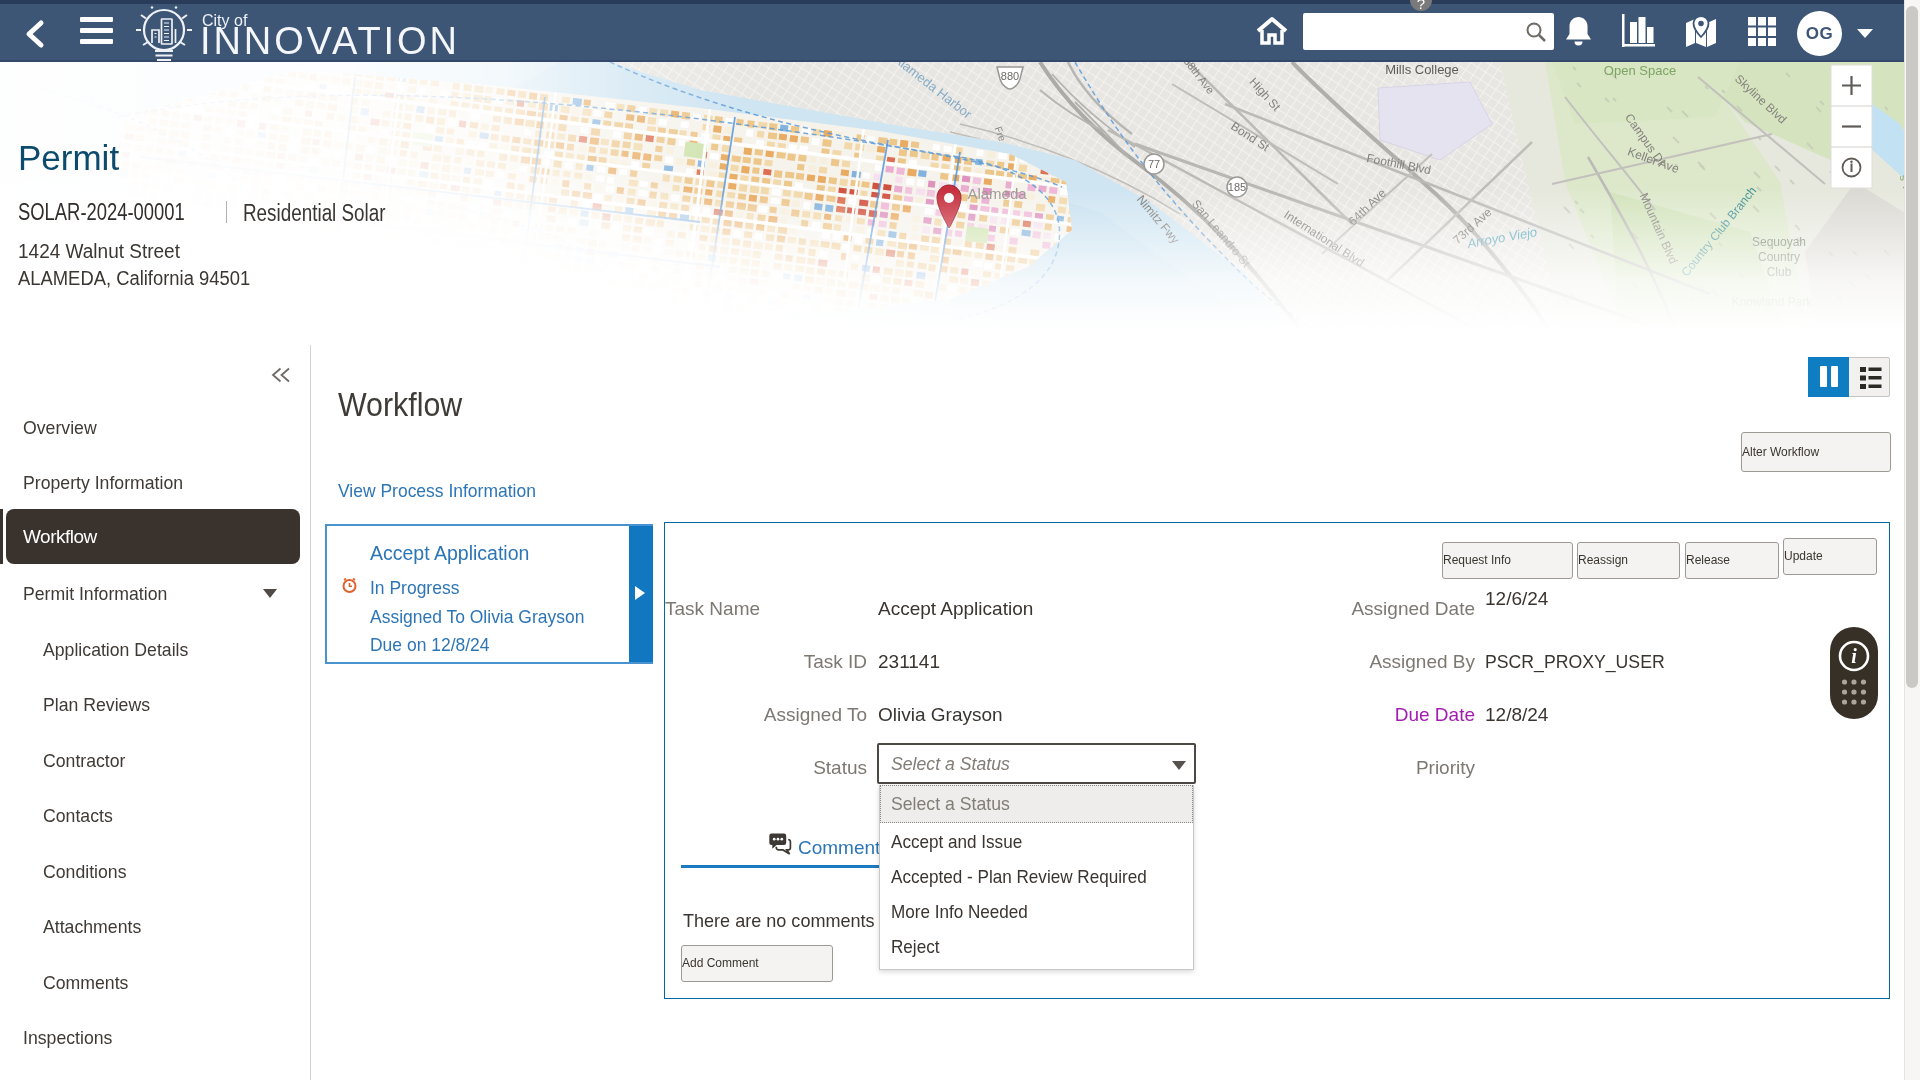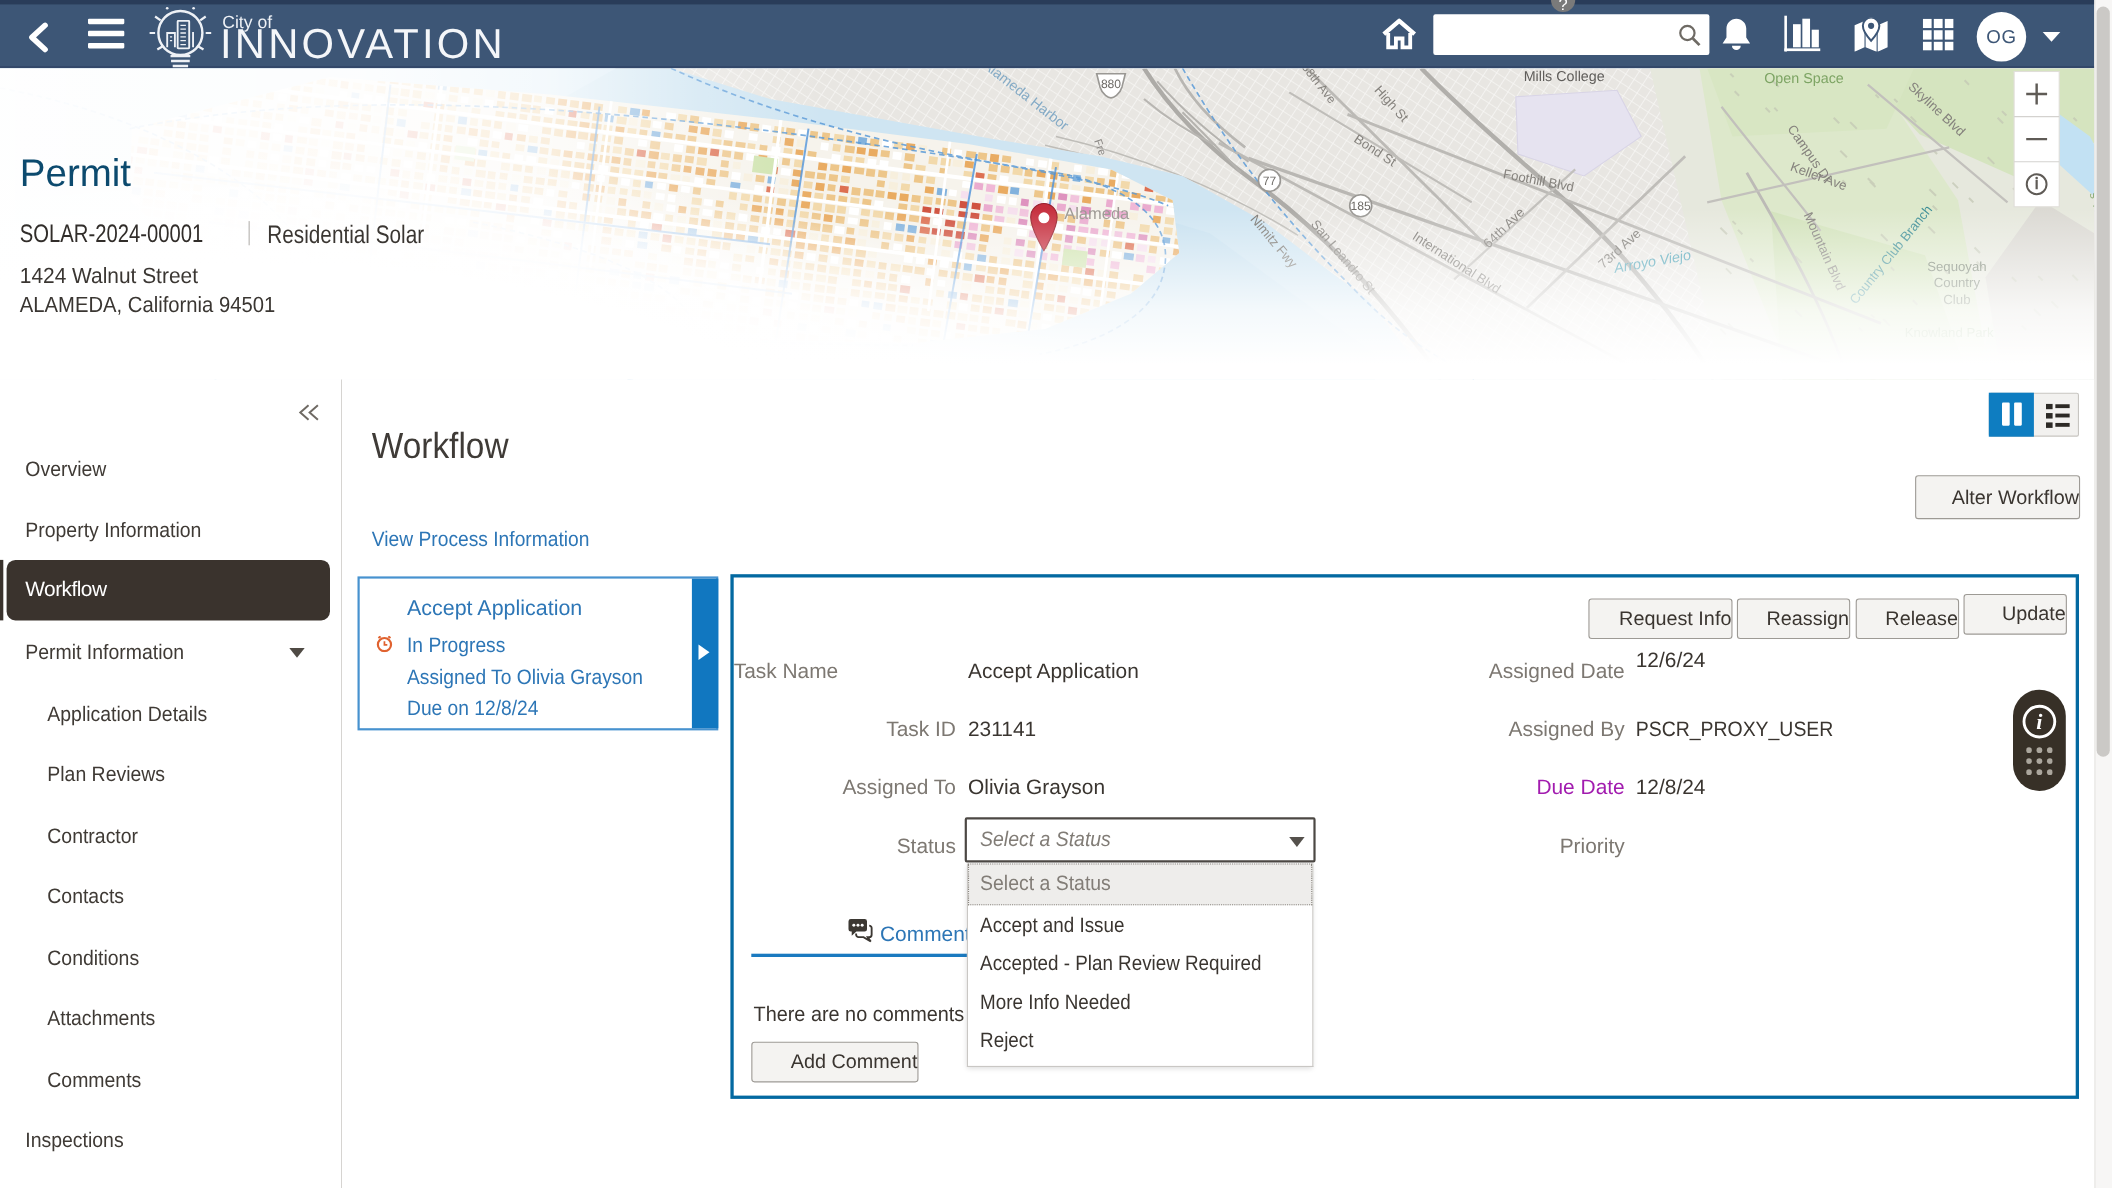--- a/index.html
+++ b/index.html
@@ -1,19 +1,19 @@
 <!DOCTYPE html>
 <html><head><meta charset="utf-8">
 <style>
 *{margin:0;padding:0;box-sizing:border-box}
 html,body{width:1920px;height:1080px;overflow:hidden;background:#fff;
 font-family:"Liberation Sans",sans-serif;}
 .abs{position:absolute}
 .btn{position:absolute;background:#f4f3f1;border:1px solid #9d9a95;border-radius:3px;
-color:#3a3530;font-size:18px;text-align:right;}
+color:#3a3530;font-size:12px;text-align:left;}
 </style></head>
 <body>
 
 <div class="abs" style="left:0;top:0;width:1904px;height:62px;background:#3d5676;border-top:4px solid #293c59;border-bottom:2px solid #33486a">
   <svg class="abs" style="left:22px;top:15px" width="26" height="30" viewBox="0 0 26 30">
     <path d="M19 4 L7 15 L19 26" stroke="#ffffff" stroke-width="5" fill="none" stroke-linecap="round" stroke-linejoin="round"></path>
   </svg>
   <div class="abs" style="left:80px;top:13px;width:33px;height:27px">
     <div style="height:5px;background:#fff;border-radius:1px"></div>
     <div style="height:5px;background:#fff;border-radius:1px;margin-top:6px"></div>
@@ -76,21 +76,21 @@
         <rect x="20" y="0" width="8" height="8.5"></rect>
       <rect x="0" y="10.5" width="8" height="8.5"></rect>
         <rect x="10" y="10.5" width="8" height="8.5"></rect>
         <rect x="20" y="10.5" width="8" height="8.5"></rect>
       <rect x="0" y="21" width="8" height="8"></rect>
         <rect x="10" y="21" width="8" height="8"></rect>
         <rect x="20" y="21" width="8" height="8"></rect>
     </g>
   </svg>
   <div class="abs" style="left:1797px;top:7px;width:45px;height:45px;border-radius:50%;background:#fff;
-     color:#3d5676;font-size:17px;line-height:45px;text-align:center;font-weight:normal;letter-spacing:0.5px">OG</div>
+     color:#3d5676;font-size:17px;line-height:45px;text-align:center;font-weight:bold;letter-spacing:0.5px">OG</div>
   <svg class="abs" style="left:1855px;top:23px" width="20" height="14" viewBox="0 0 20 14">
     <path d="M2 2 L10 11 L18 2 Z" fill="#fff"></path>
   </svg>
 </div>
 
 <div class="abs" style="left:0;top:62px;width:1904px;height:283px;overflow:hidden">
 <svg width="1920" height="283" viewBox="0 0 1920 283" style="position:absolute;left:0;top:0">
 <defs>
 <pattern id="grid1" width="9" height="9" patternUnits="userSpaceOnUse" patternTransform="rotate(33)">
 <rect width="9" height="9" fill="#e8e6e2"></rect>
@@ -2043,21 +2043,21 @@
     <svg class="abs" style="left:15px;top:52px" width="15" height="15" viewBox="0 0 15 15">
       <circle cx="7.5" cy="8" r="6" fill="none" stroke="#e0622f" stroke-width="2"></circle>
       <path d="M7.5 5 v3.2 h2.6" stroke="#e0622f" stroke-width="1.6" fill="none"></path>
       <path d="M2 2 L4 0.5 M13 2 L11 0.5" stroke="#e0622f" stroke-width="1.8"></path>
     </svg>
     <div class="abs" style="left:43px;top:51px;color:#2d76b6;font-size:19px;transform:scaleX(0.92);transform-origin:0 0">In Progress</div>
     <div class="abs" style="left:43px;top:80px;color:#2d76b6;font-size:19px;transform:scaleX(0.92);transform-origin:0 0">Assigned To Olivia Grayson</div>
     <div class="abs" style="left:43px;top:108px;color:#2d76b6;font-size:19px;transform:scaleX(0.92);transform-origin:0 0">Due on 12/8/24</div>
   </div>
 
-  <div class="abs" style="left:353px;top:177px;width:1226px;height:477px;border:3px solid #0369a1;background:#fff">
+  <div class="abs" style="left:353px;top:177px;width:1226px;height:477px;border:1px solid #0369a1;background:#fff">
     <div class="btn" style="left:777px;top:19px;width:131px;height:37px;line-height:35px">Request Info</div>
     <div class="btn" style="left:912px;top:19px;width:103px;height:37px;line-height:35px">Reassign</div>
     <div class="btn" style="left:1020px;top:19px;width:94px;height:37px;line-height:35px">Release</div>
     <div class="btn" style="left:1118px;top:15px;width:94px;height:37px;line-height:35px">Update</div>
 
     <div class="abs" style="left:0px;top:75px;width:202px;text-align:left;color:#7d7872;font-size:19px">Task Name</div>
     <div class="abs" style="left:213px;top:75px;color:#3a3530;font-size:19px">Accept Application</div>
     <div class="abs" style="left:0px;top:128px;width:202px;text-align:right;color:#7d7872;font-size:19px">Task ID</div>
     <div class="abs" style="left:213px;top:128px;color:#3a3530;font-size:19px">231141</div>
     <div class="abs" style="left:0px;top:181px;width:202px;text-align:right;color:#7d7872;font-size:19px">Assigned To</div>

